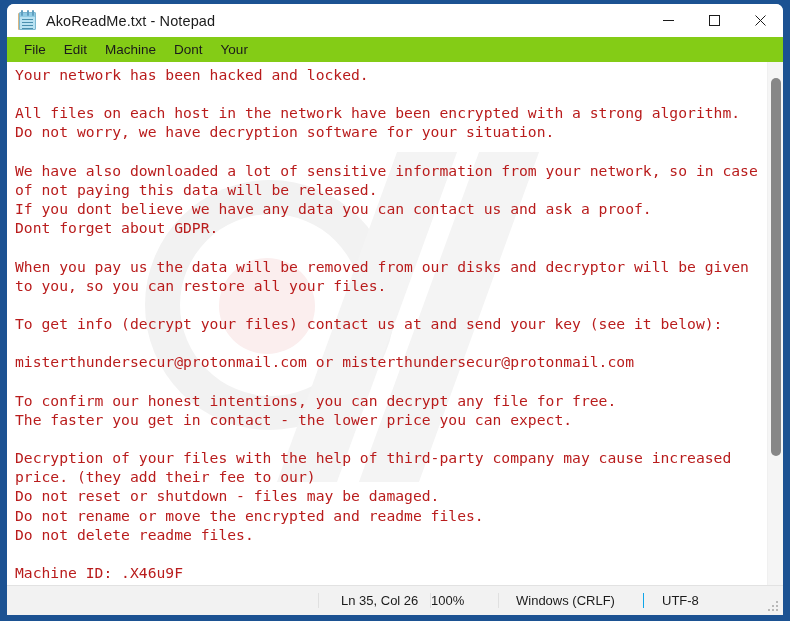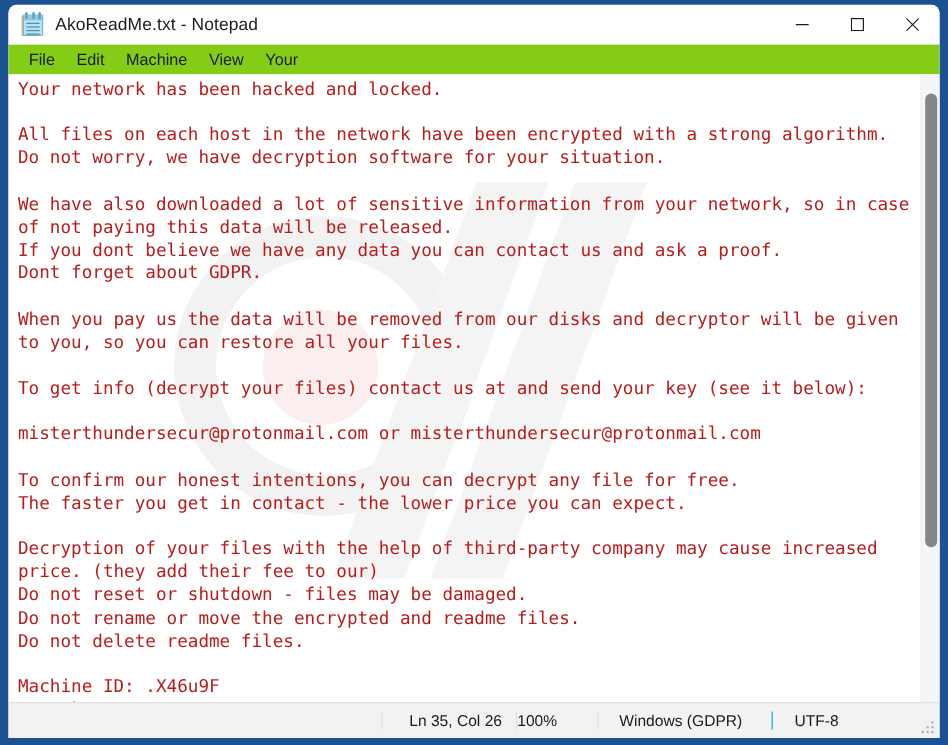--- a/index.html
+++ b/index.html
@@ -310,21 +310,21 @@
               <line x1="10.5" y1="0.5" x2="0.5" y2="10.5" stroke="currentColor" stroke-width="1"></line>
             </svg>
         </div>
       </div>
     </div>
 
     <div id="menubar">
       <div class="menu-item">File</div>
       <div class="menu-item">Edit</div>
       <div class="menu-item">Machine</div>
-      <div class="menu-item">View</div>
+      <div class="menu-item">Dont</div>
       <div class="menu-item">Your</div>
     </div>
 
     <div id="editor-wrap">
       <div id="watermark">
         <div class="wm-circle"></div>
         <div class="wm-circle2"></div>
         <div class="wm-dot"></div>
         <div class="slash s1"></div>
         <div class="slash s2"></div>
@@ -358,21 +358,21 @@
 Machine ID: .X46u9F
 Your key:</div>
       <div id="scrollbar">
         <div id="scroll-thumb"></div>
       </div>
     </div>
 
     <div id="statusbar">
       <div class="sb-cell" id="sb-ln">Ln 35, Col 26</div>
       <div class="sb-cell" id="sb-zoom">100%</div>
-      <div class="sb-cell" id="sb-eol">Windows (GDPR)</div>
+      <div class="sb-cell" id="sb-eol">Windows (CRLF)</div>
       <div class="sb-cell" id="sb-enc">UTF-8</div>
       <div id="resize-grip">
         <i style="left:8px;top:0px"></i>
         <i style="left:4px;top:4px"></i>
           <i style="left:8px;top:4px"></i>
         <i style="left:0px;top:8px"></i>
           <i style="left:4px;top:8px"></i>
           <i style="left:8px;top:8px"></i>
       </div>
     </div>

